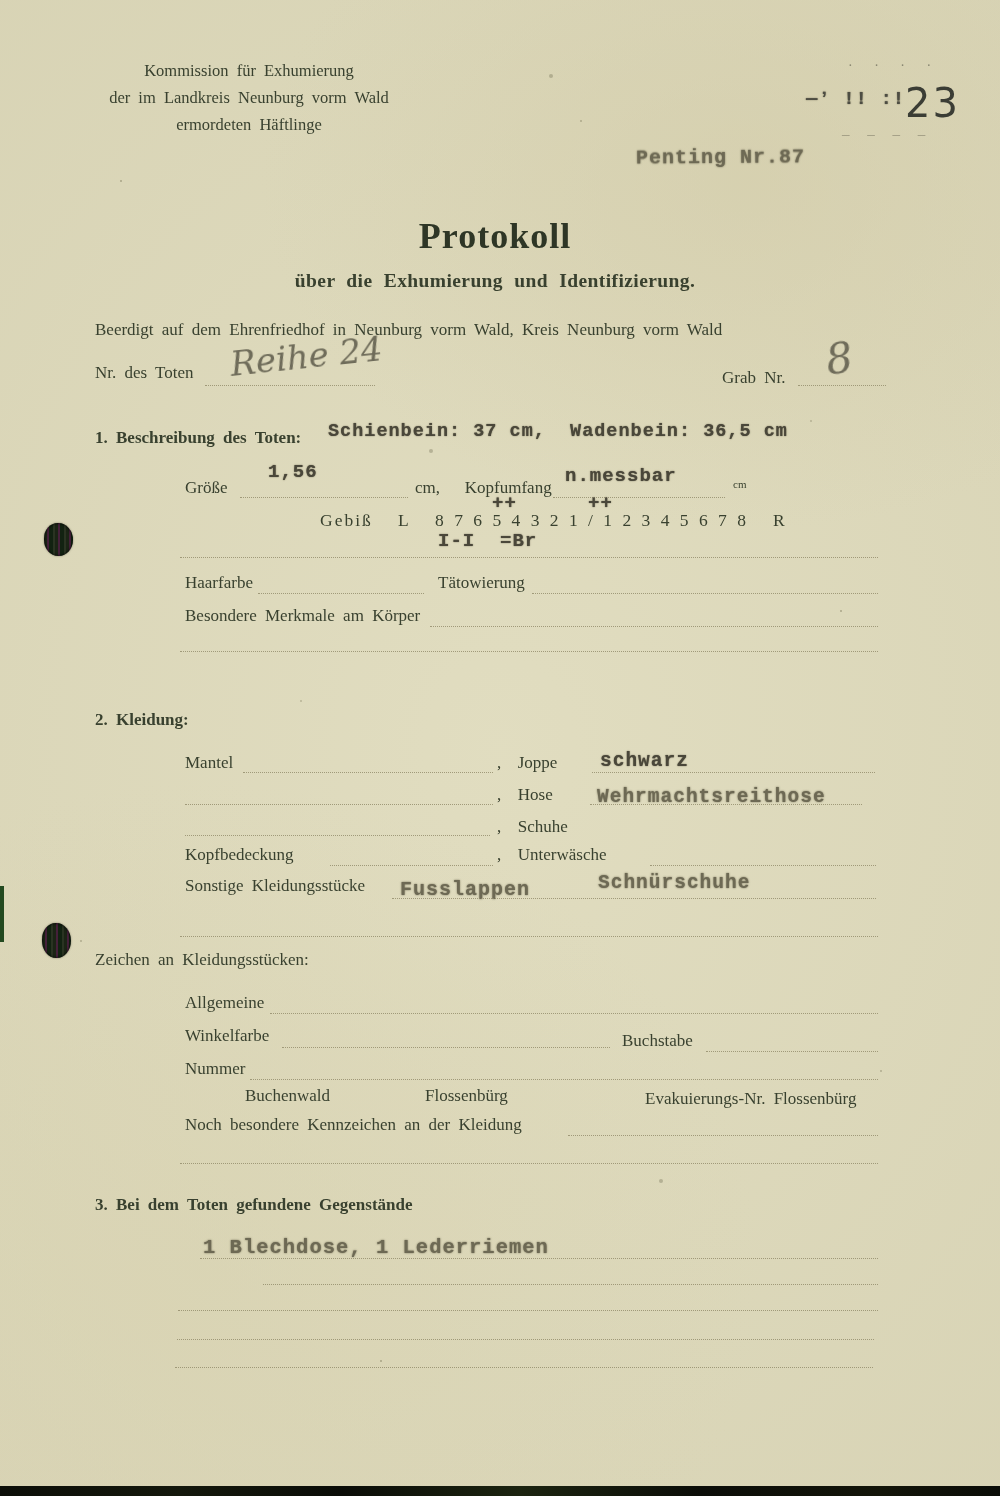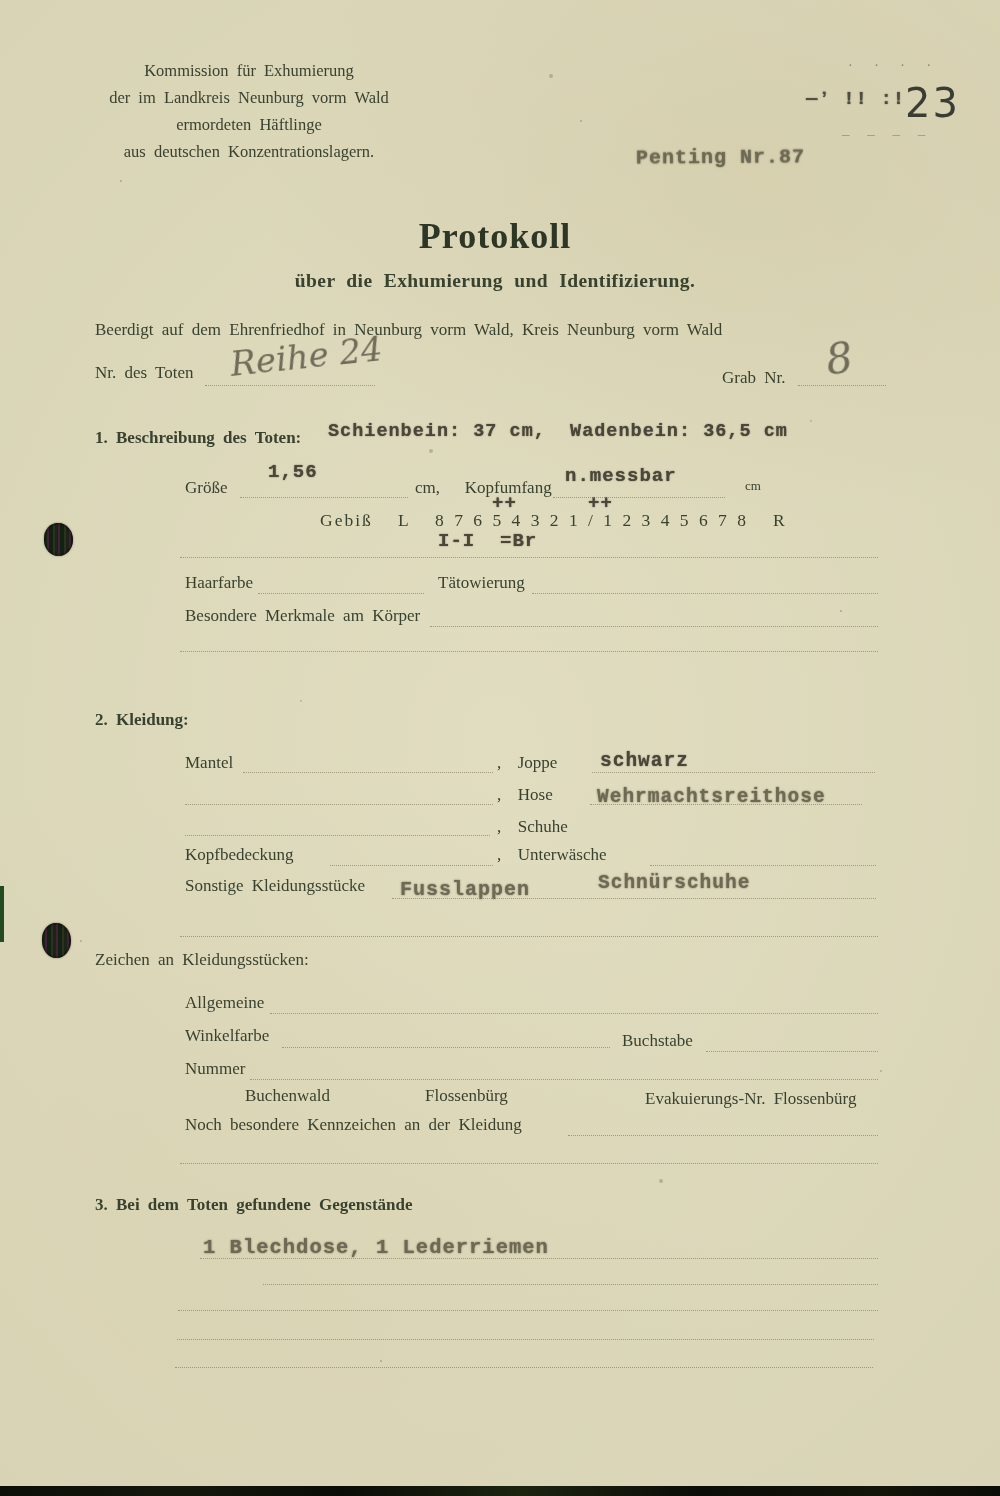--- a/index.html
+++ b/index.html
@@ -51,21 +51,20 @@
 </style>
 </head>
 <body>
 
 <div class="page">
 
   <div class="a print center" style="left:88px;top:57px;width:322px;font-size:16.5px;line-height:27px;">
     <span style="display:block">Kommission für Exhumierung</span>
     <span style="display:block">der im Landkreis Neunburg vorm Wald</span>
     <span style="display:block">ermordeten Häftlinge</span>
-    <span style="display:block">aus deutschen Konzentrationslagern.</span>
   </div>
 
   <div class="a" style="left:848px;top:58px;font-size:14px;letter-spacing:9px;color:rgba(72,72,60,.55);">· ·  · ·</div>
   <div class="a typed" style="left:806px;top:88px;font-size:19px;color:#4d4d43;">—ʼ !! :!</div>
   <div class="a" style="left:842px;top:126px;font-size:15px;letter-spacing:7px;color:rgba(84,82,68,.5);">–  –  –  –</div>
   <div class="a" style="left:905px;top:80px;font-family:'DejaVu Sans',sans-serif;font-size:40px;color:#3b3d35;letter-spacing:2px;filter:blur(.3px);">23</div>
 
   <div class="a typed faded" style="left:636px;top:146px;font-size:20px;transform:rotate(-.4deg);">Penting Nr.87</div>
 
   <div class="a print bold center" style="left:300px;top:215px;width:390px;font-size:36px;letter-spacing:1px;color:#2e3626;">Protokoll</div>
@@ -82,21 +81,21 @@
 
   <div class="a print bold" style="left:95px;top:428px;font-size:17px;">1. Beschreibung des Toten:</div>
   <div class="a typed dark" style="left:328px;top:421px;font-size:18.5px;">Schienbein: 37 cm,  Wadenbein: 36,5 cm</div>
 
   <div class="a print" style="left:185px;top:478px;font-size:17px;">Größe</div>
   <div class="a typed dark" style="left:268px;top:461px;font-size:19px;">1,56</div>
   <div class="a dl" style="left:240px;top:496px;width:168px;"></div>
   <div class="a print pre" style="left:415px;top:478px;font-size:17px;">cm,   Kopfumfang</div>
   <div class="a typed dark" style="left:565px;top:465px;font-size:19px;">n.messbar</div>
   <div class="a dl" style="left:553px;top:496px;width:172px;"></div>
-  <div class="a print" style="left:733px;top:478px;font-size:13px;margin-left:12px;">cm</div>
+  <div class="a print" style="left:733px;top:478px;font-size:11px;">cm</div>
 
   <div class="a typed dark" style="left:492px;top:492px;font-size:19px;filter:blur(.5px);">++</div>
   <div class="a typed dark" style="left:588px;top:492px;font-size:19px;filter:blur(.5px);">++</div>
   <div class="a print pre" style="left:320px;top:510px;font-size:17.5px;letter-spacing:2px;word-spacing:2px;">Gebiß   L   8 7 6 5 4 3 2 1 / 1 2 3 4 5 6 7 8   R</div>
   <div class="a typed dark" style="left:438px;top:530px;font-size:19px;filter:blur(.55px);">I-I  =Br</div>
 
   <div class="a dl" style="left:180px;top:556px;width:698px;"></div>
 
   <div class="a print" style="left:185px;top:573px;font-size:17px;">Haarfarbe</div>
   <div class="a dl" style="left:258px;top:592px;width:166px;"></div>

